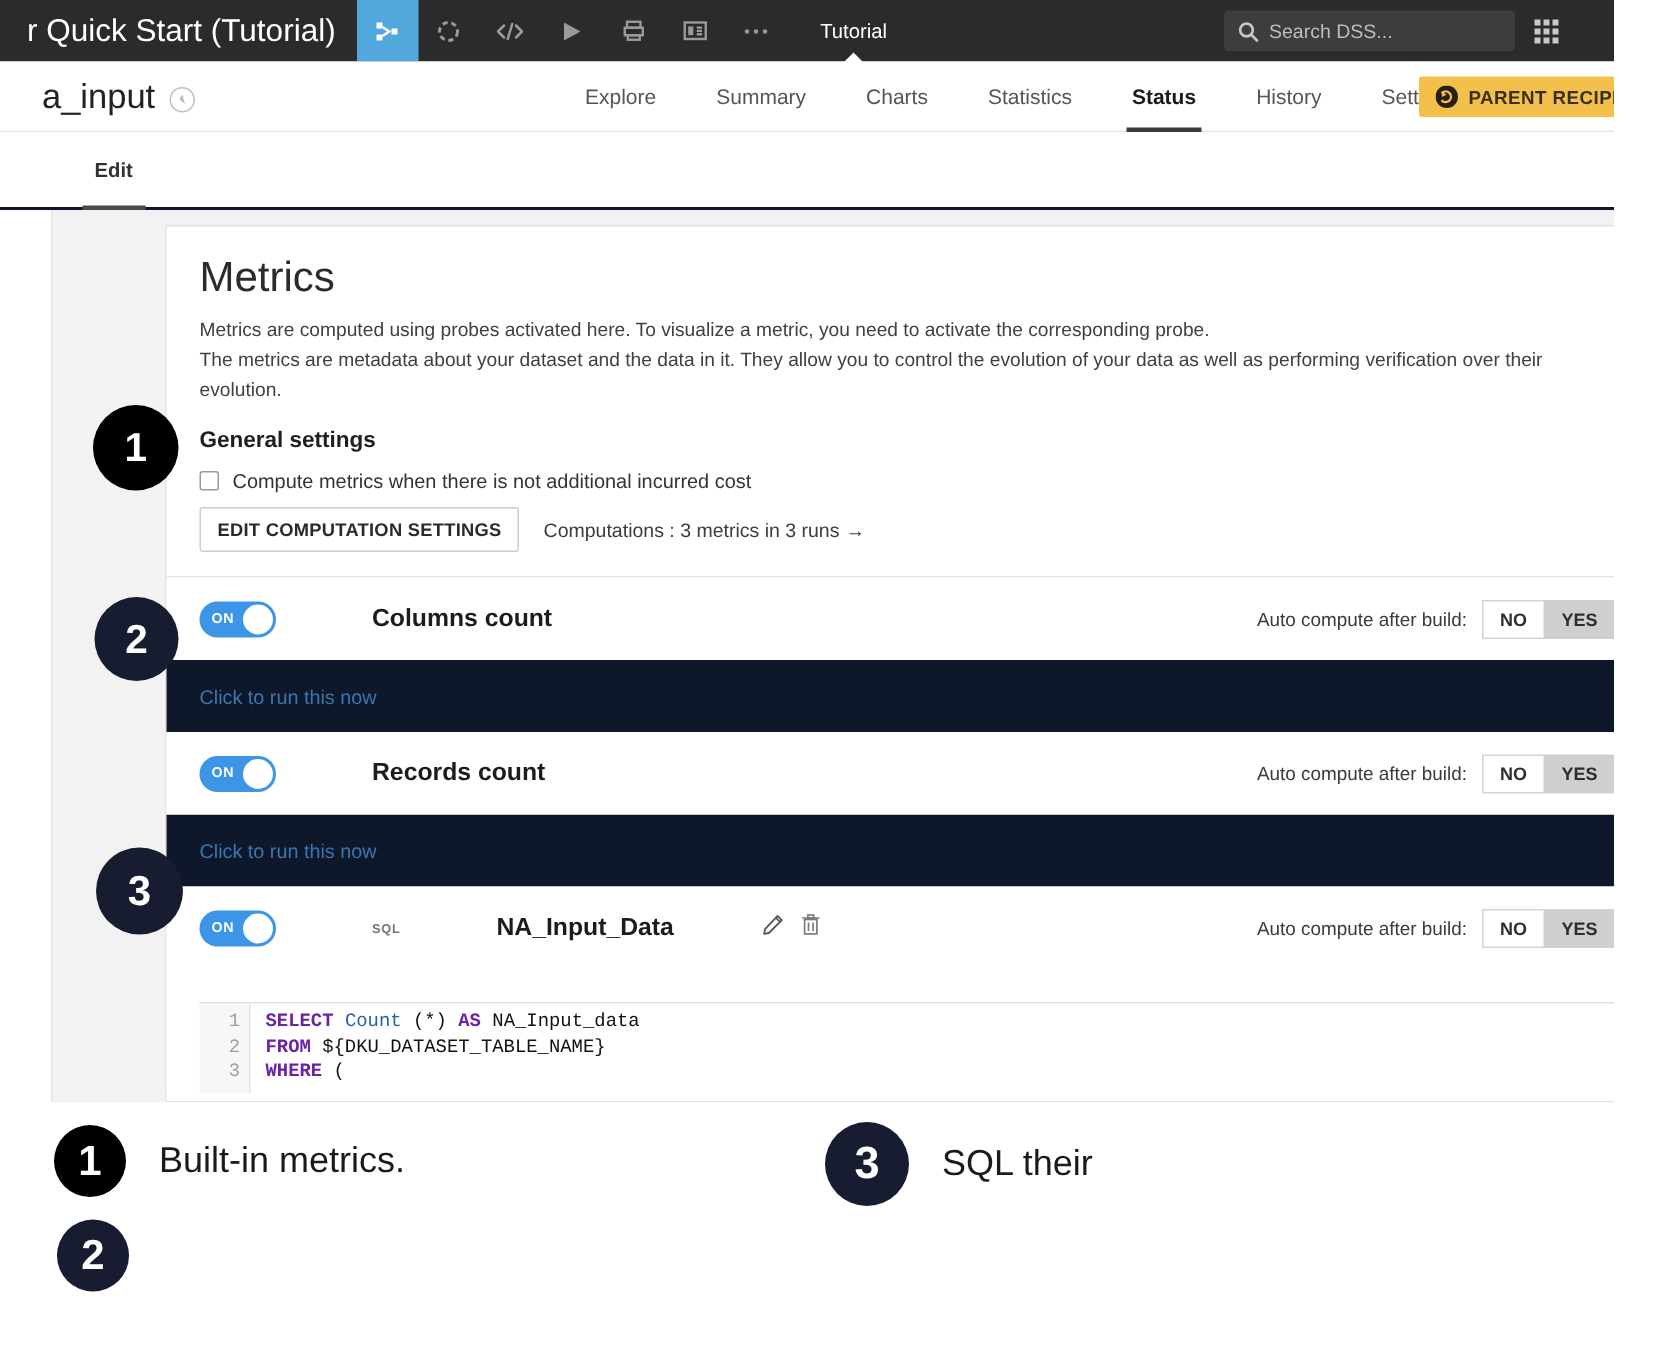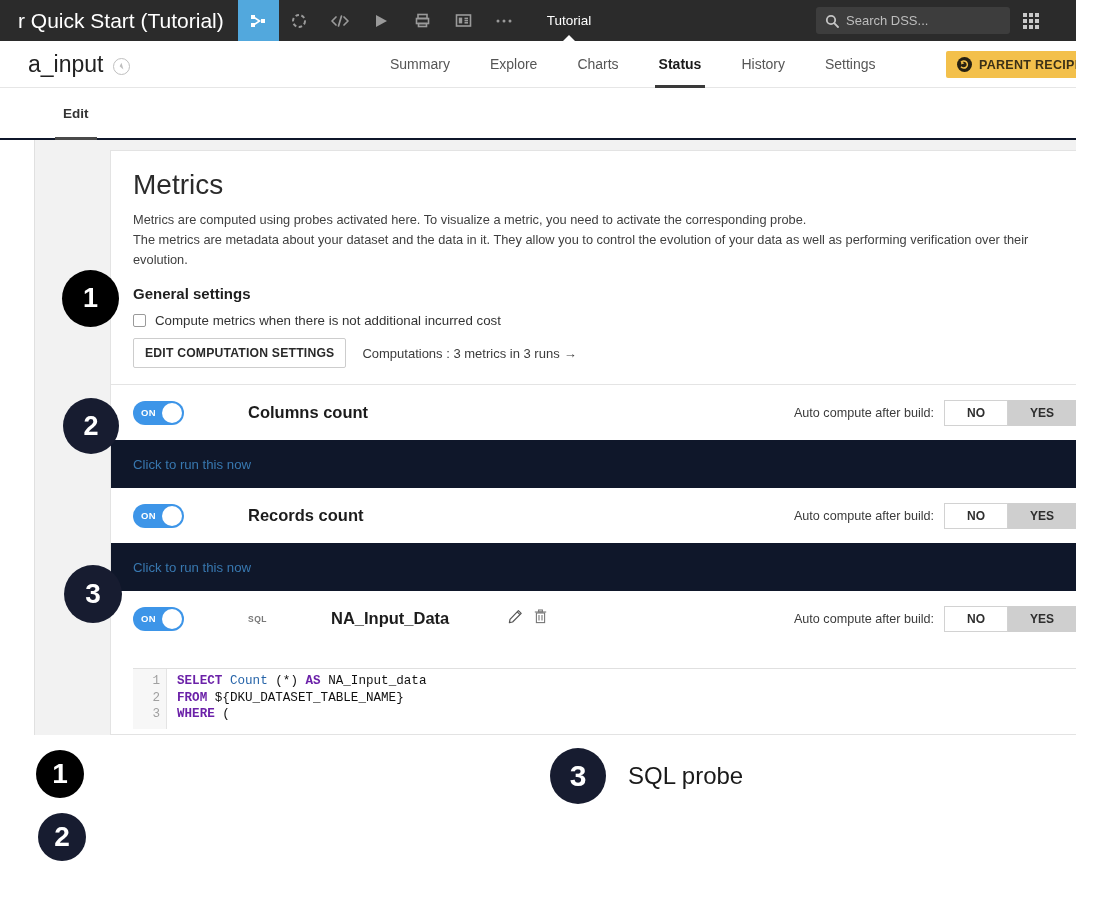--- a/index.html
+++ b/index.html
@@ -184,21 +184,21 @@
   }
   .row-actions { display: flex; align-items: center; margin-left: 12px; gap: 11px; color: #555; }
   .auto-compute {
     position: absolute; right: 0; top: 50%; transform: translateY(-50%);
     display: flex; align-items: center;
   }
   .auto-compute .ac-label { font-size: 12.6px; color: #3b3b3b; margin-right: 10px; white-space: nowrap; }
   .seg { display: flex; height: 26px; }
   .seg div {
     display: flex; align-items: center; justify-content: center;
-    font-size: 12px; font-weight: bold; color: #2e2e2e; padding: 0 22px;
+    font-size: 12px; font-weight: bold; color: #2e2e2e; padding: 0 11px;
     background: #cfcfcf;
   }
   .seg div.on { background: #ffffff; border: 1px solid #d2d2d2; }
 
   .run-panel {
     background: #0f172a; height: 48px; display: flex; align-items: center;
     padding-left: 22px;
   }
   .run-link { color: #3878b0; font-size: 13.2px; }
 
@@ -330,23 +330,24 @@
 
     <div class="ds-header">
       <div class="ds-title">a_input</div>
       <div class="ds-badge">
         <svg width="9" height="9" viewBox="0 0 9 9" fill="#bfbfbf">
             <path d="M4.5 0.8 L6.4 7.4 L2.6 4.3 Z"></path>
           </svg>
       </div>
 
       <div class="ds-tabs">
+        <div class="ds-tab">Explore</div>
         <div class="ds-tab">Summary</div>
-        <div class="ds-tab">Explore</div>
         <div class="ds-tab">Charts</div>
+        <div class="ds-tab">Statistics</div>
         <div class="ds-tab sel">Status</div>
         <div class="ds-tab">History</div>
         <div class="ds-tab">Settings</div>
       </div>
 
       <div class="parent-recipe">
         <span class="pr-ic">
           <svg width="15" height="15" viewBox="0 0 15 15" fill="#262012">
             <circle cx="7.5" cy="7.5" r="7.5"></circle>
             <path d="M4 5.2 A3.6 3.6 0 1 1 4 9.8" fill="none" stroke="#f3c04b" stroke-width="1.5"></path>
@@ -490,31 +491,32 @@
     </div>
 
   </div>
 
   <div class="annots">
 
     <div class="annot" style="left:36px; top:15px;">
       <div class="bubble" style="background:#000000;">
         <span>1</span>
       </div>
+      <div class="annot-text">Built-in metrics.</div>
     </div>
 
     <div class="annot" style="left:38px; top:78px;">
       <div class="bubble" style="background:#171c30;">
         <span>2</span>
       </div>
       <div class="annot-text"></div>
     </div>
 
     <div class="annot" style="left:550px; top:13px;">
       <div class="bubble" style="background:#171c30; width:56px; height:56px; font-size:30px;">
         <span>3</span>
       </div>
-      <div class="annot-text">SQL probe</div>
+      <div class="annot-text">SQL their</div>
     </div>
 
   </div>
 
 </div>
 
 </body></html>

